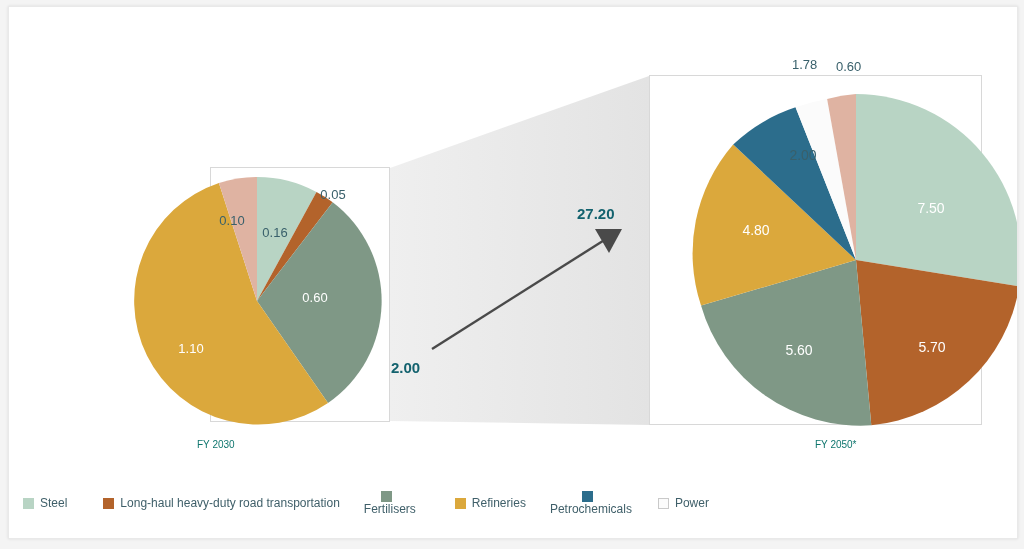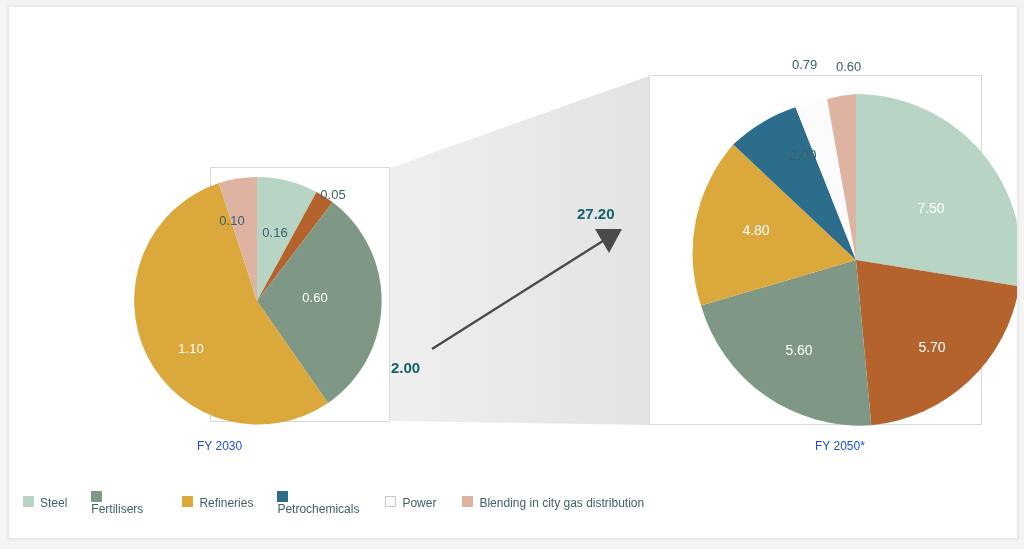--- a/index.html
+++ b/index.html
@@ -67,34 +67,34 @@
     font-weight:bold;
     color:#13626e;
     white-space:nowrap;
   }
   #val-start{ left:382px; top:352px; }
   #val-end{   left:568px; top:198px; }
 
   
   .caption{
     position:absolute;
-    font-size:12px;
-    color:#1d4ed8;
+    font-size:10px;
+    color:#0f766e;
     white-space:nowrap;
   }
   #cap-left{ left:188px; top:432px; }
   #cap-right{ left:806px; top:432px; }
 
   
   #legend{
     position:absolute;left:0;top:476px;width:1008px;height:40px;
     display:flex;align-items:center;
   }
   .legend-item{
-    display:flex;
+    display:flex;align-items:center;
     margin-left:12px;
     white-space:nowrap;
   }
   .legend-swatch{
     width:11px;height:11px;
     margin-right:6px;
     flex:0 0 auto;
   }
   .legend-swatch.outlined{ border:1px solid #c9c9c9; box-sizing:border-box; }
   .legend-text{
@@ -162,40 +162,44 @@
       <path d="M175 175 L146.12 13.99 A166 166 0 0 1 175 9 Z" fill="#dfb3a2"></path>
 
       <text class="slice-label big" x="250" y="124">7.50</text>
       <text class="slice-label big" x="251" y="263">5.70</text>
       <text class="slice-label big" x="118" y="266">5.60</text>
       <text class="slice-label big" x="75" y="146">4.80</text>
       <text class="slice-label big dark" x="122" y="71">2.00</text>
     </svg>
   </div>
 
-  <div class="outer-label" id="lbl-power" style="left:783px;top:50px;">0.79</div>
+  <div class="outer-label" id="lbl-power" style="left:783px;top:50px;">1.78</div>
   <div class="outer-label" id="lbl-blending" style="left:827px;top:52px;">0.60</div>
 
   <div class="caption" id="cap-right">FY 2050*</div>
 
   <svg id="arrow-layer" viewBox="0 0 1008 470">
     <line x1="423" y1="342" x2="597" y2="232" stroke="#4a4a4a" stroke-width="2.4"></line>
     <polygon points="613,222 586,222 600,246" fill="#4a4a4a"></polygon>
   </svg>
 
   <div class="growth-val" id="val-start">2.00</div>
   <div class="growth-val" id="val-end">27.20</div>
 
   <div id="legend">
 
     <div class="legend-item" style="margin-left:14px;">
       <span class="legend-swatch" style="background:#b8d4c4;"></span>
       <span class="legend-text">Steel</span>
     </div>
 
+    <div class="legend-item" style="margin-left:36px;">
+      <span class="legend-swatch" style="background:#b3632b;"></span>
+      <span class="legend-text">Long-haul heavy-duty road transportation</span>
+    </div>
 
     <div class="legend-item" style="margin-left:24px;flex-direction:column;">
       <span class="legend-swatch" style="background:#7f9886;"></span>
       <span class="legend-text">Fertilisers</span>
     </div>
 
     <div class="legend-item" style="margin-left:24px;padding-left:15px;">
       <span class="legend-swatch" style="background:#dba83c;"></span>
       <span class="legend-text">Refineries</span>
     </div>
@@ -203,20 +207,16 @@
     <div class="legend-item" style="margin-left:24px;flex-direction:column;">
       <span class="legend-swatch" style="background:#2c6d8c;"></span>
       <span class="legend-text">Petrochemicals</span>
     </div>
 
     <div class="legend-item" style="margin-left:26px;">
       <span class="legend-swatch outlined" style="background:#fbfbfb;"></span>
       <span class="legend-text">Power</span>
     </div>
 
-    <div class="legend-item" style="margin-left:26px;">
-      <span class="legend-swatch" style="background:#dfb3a2;"></span>
-      <span class="legend-text">Blending in city gas distribution</span>
-    </div>
 
   </div>
 
 </div>
 
 </body></html>

